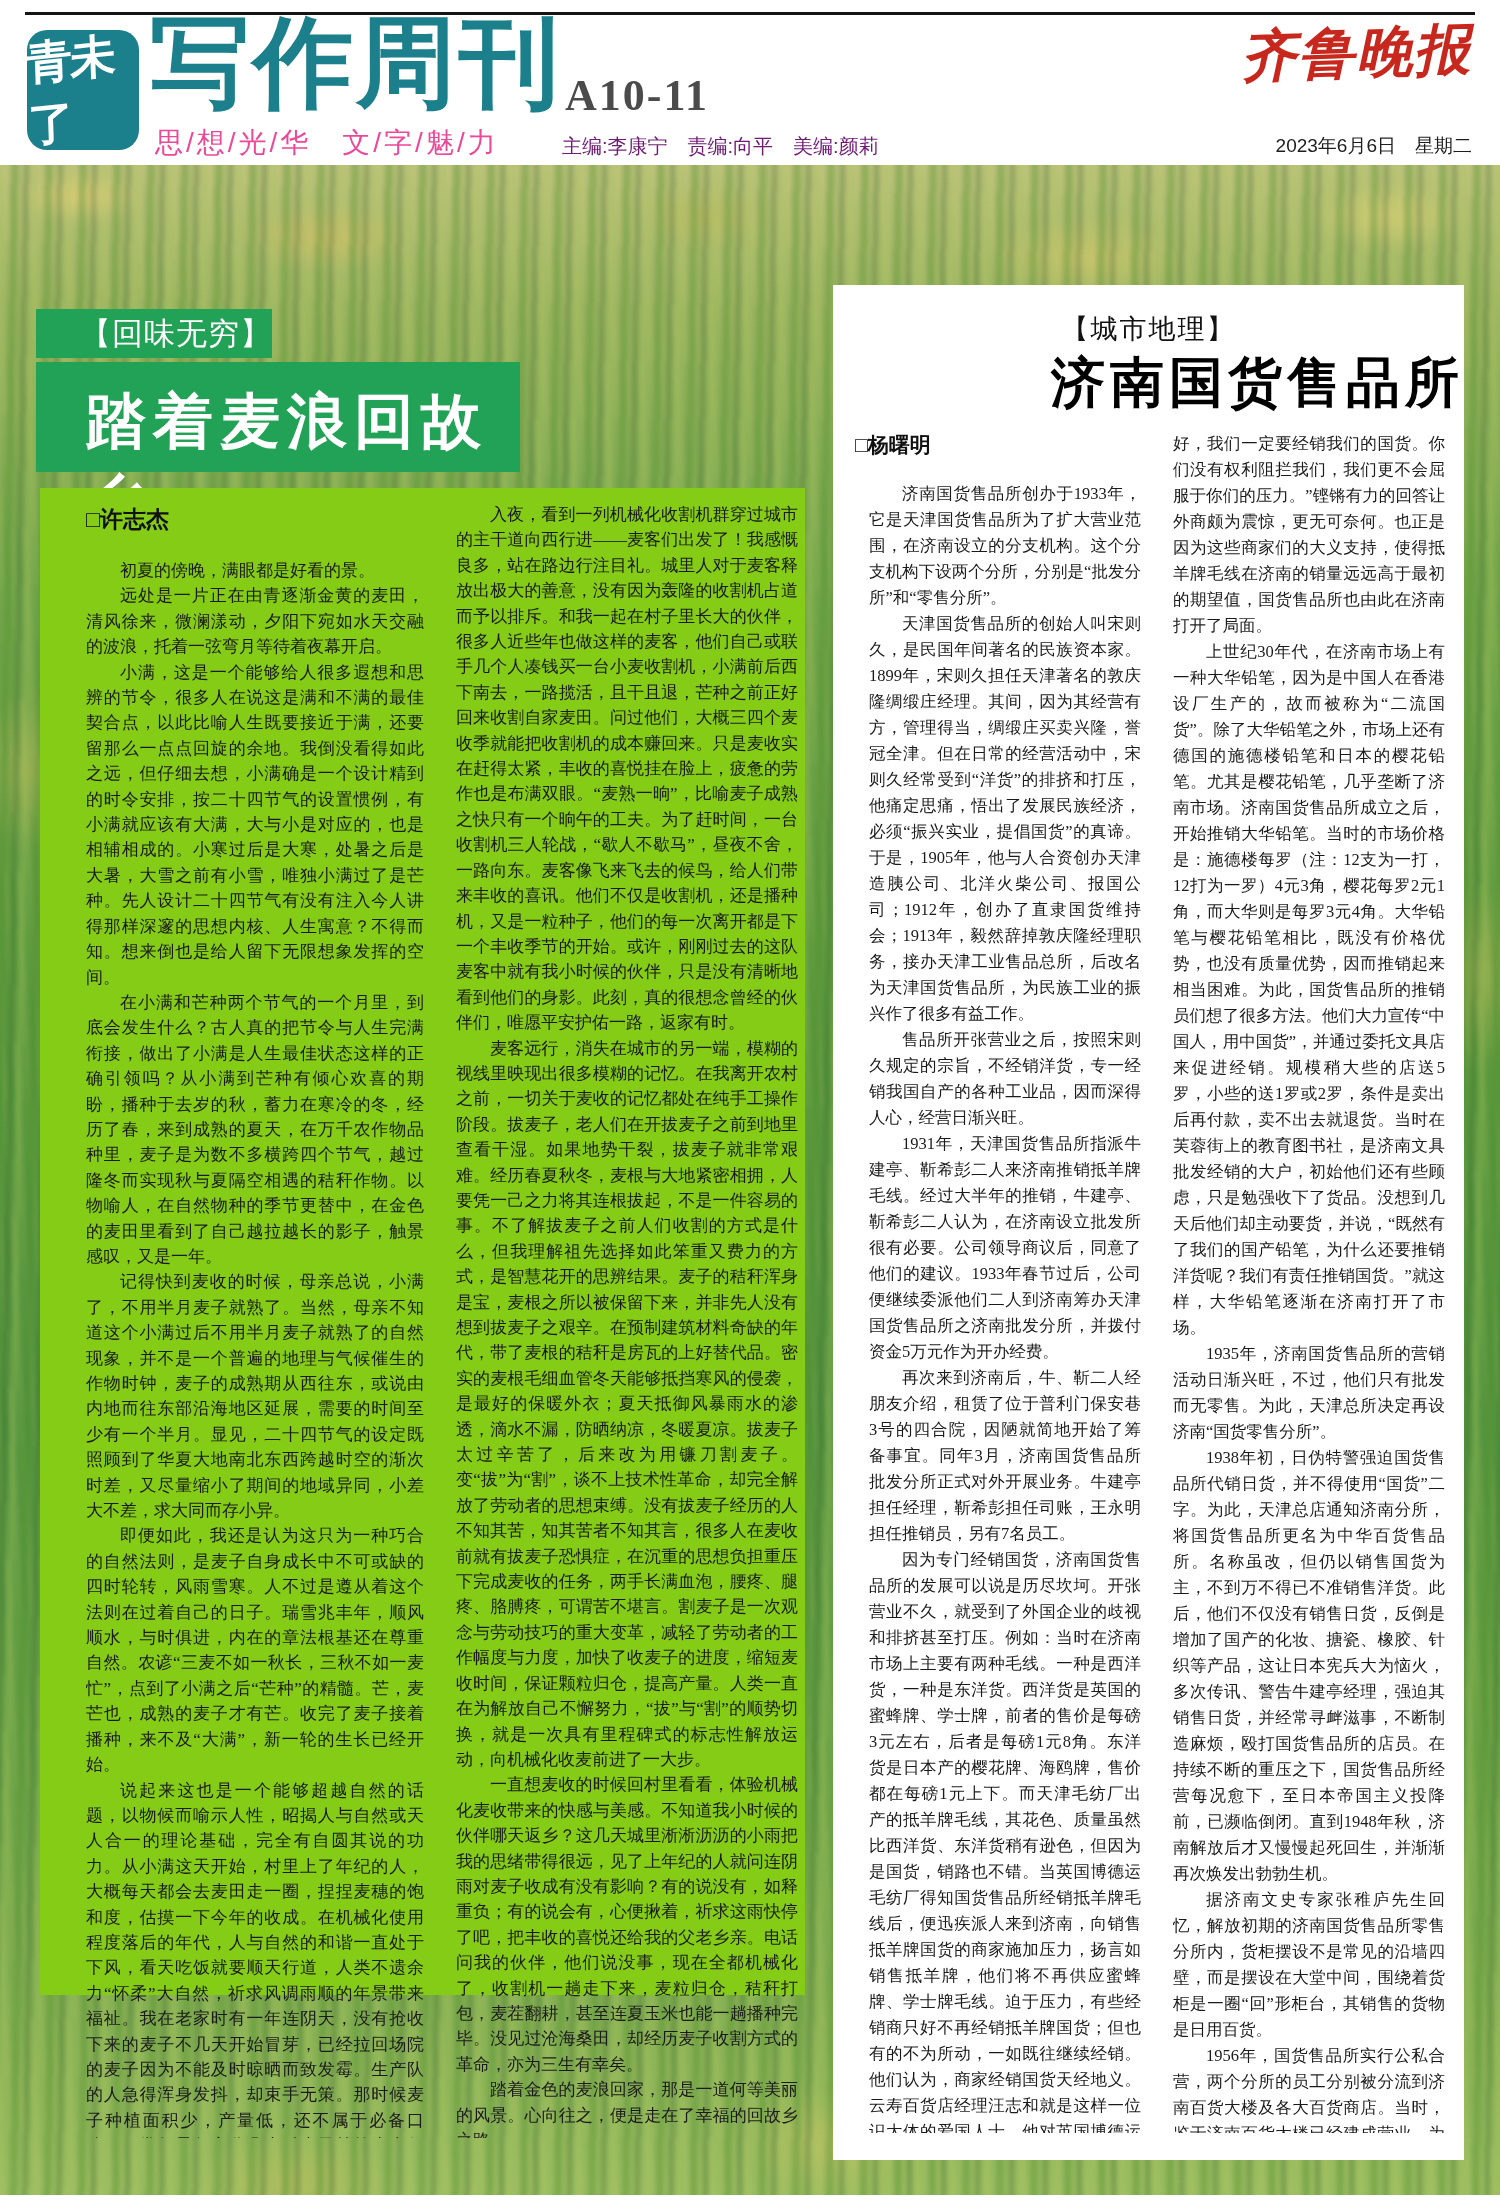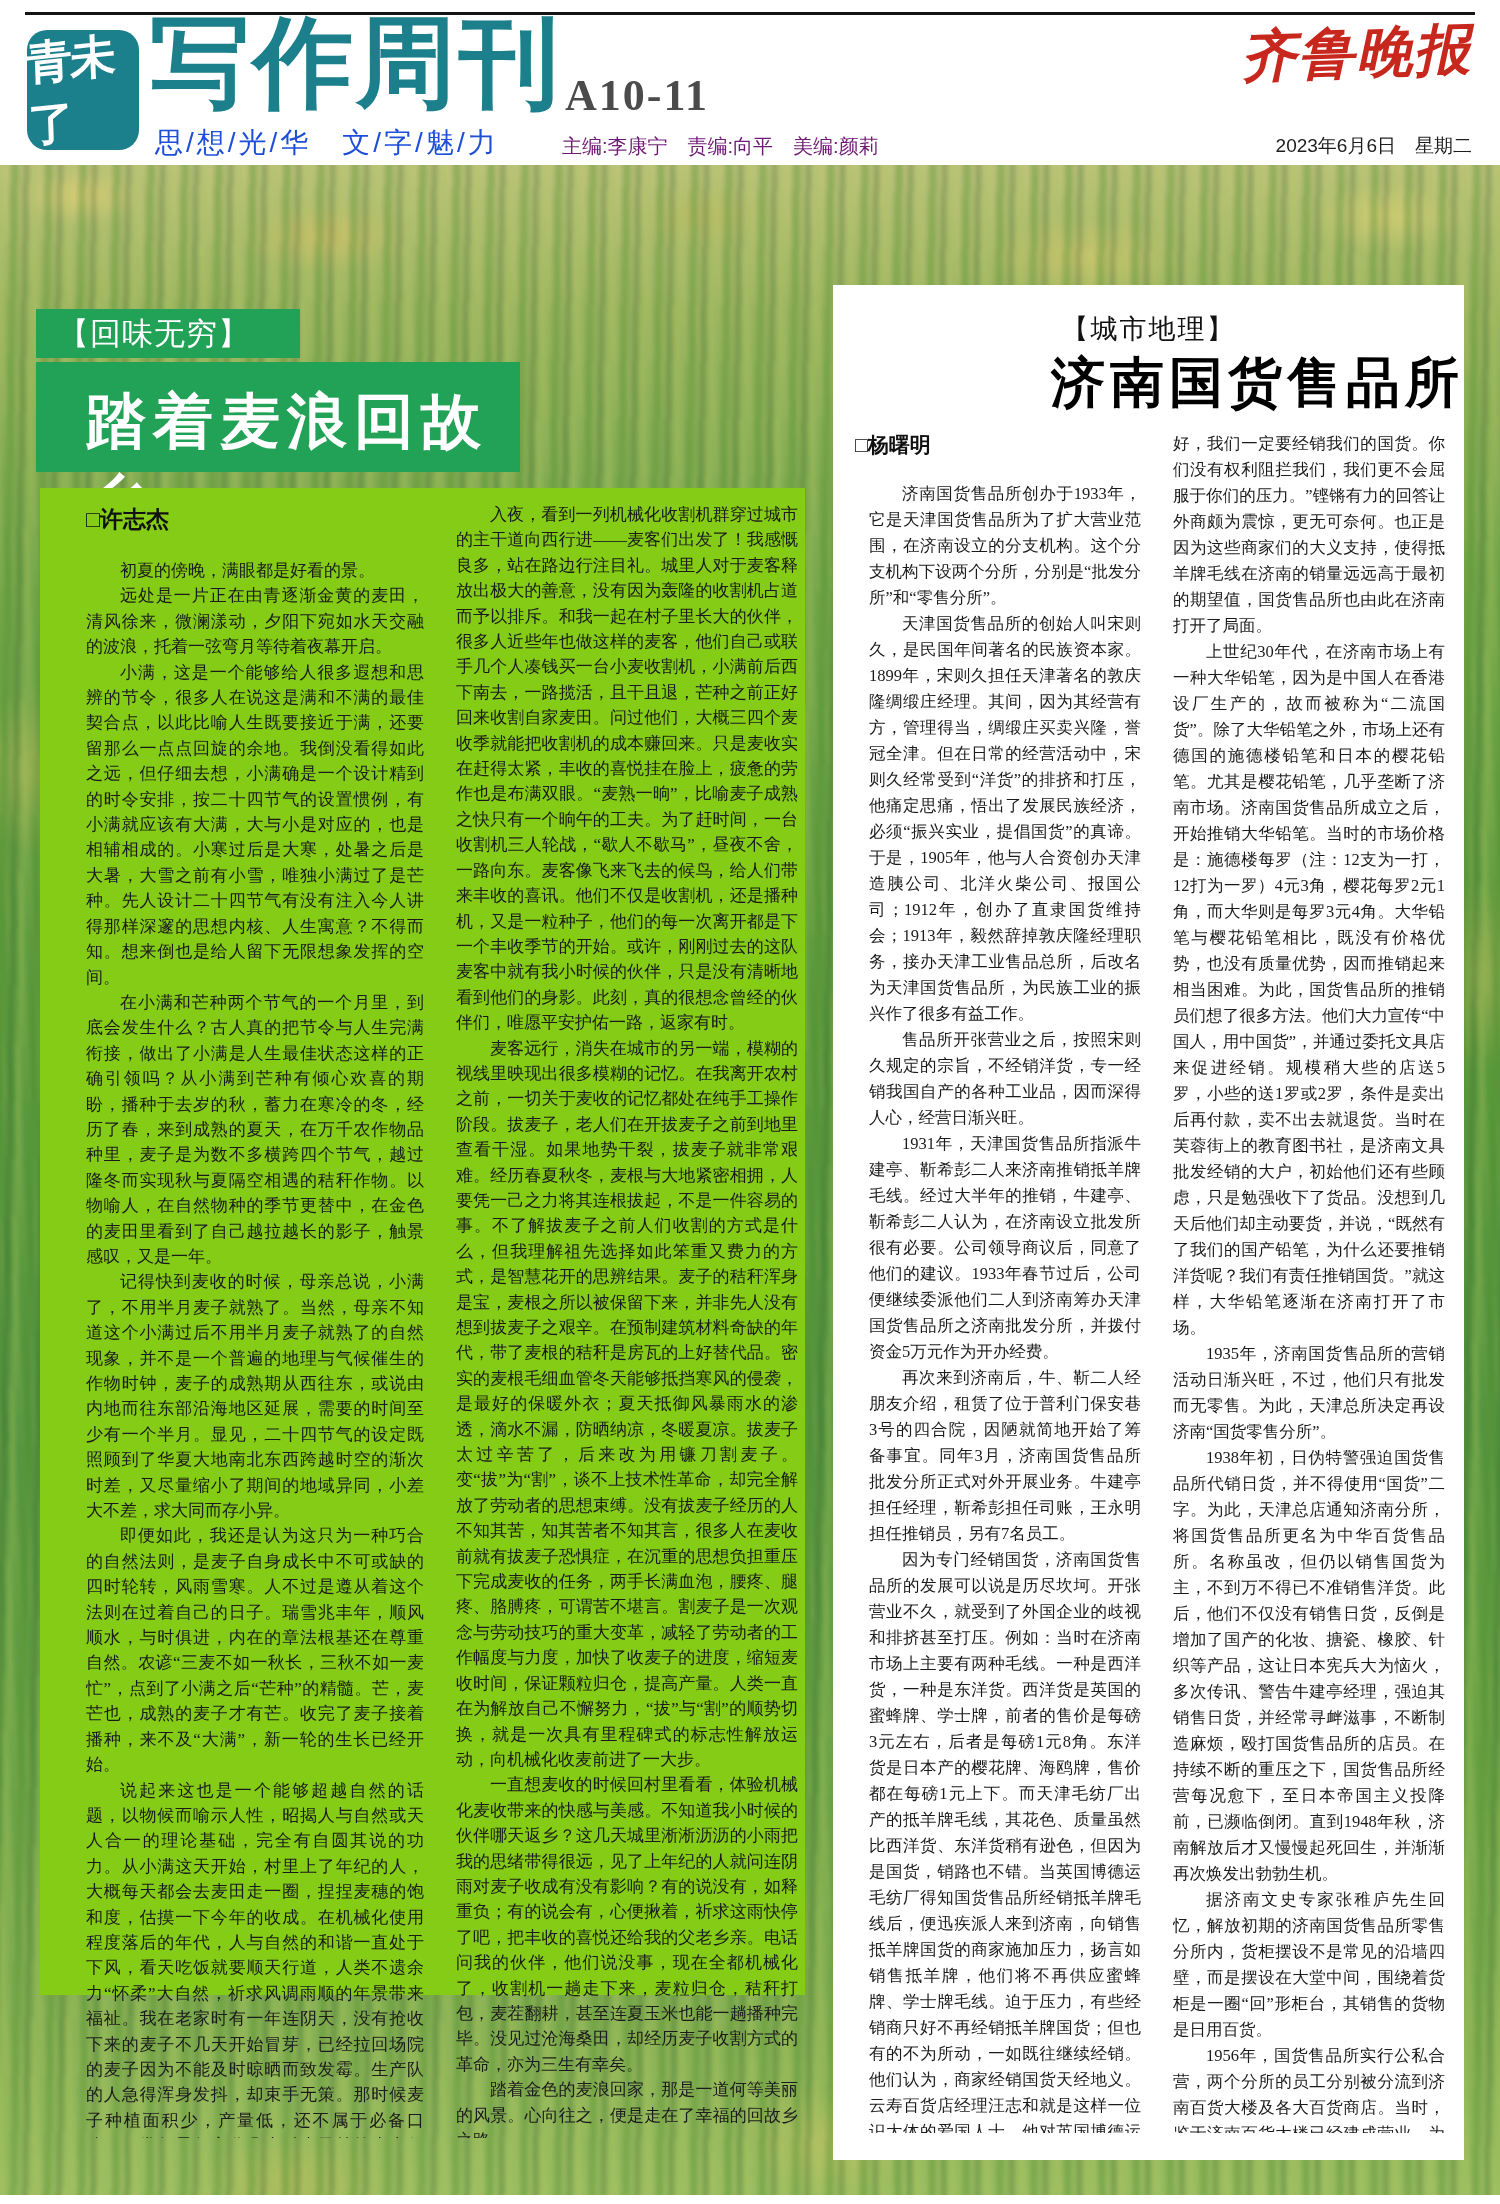--- a/index.html
+++ b/index.html
@@ -9,21 +9,21 @@
 
   
   #top-rule{left:25px;top:12px;width:1450px;height:3px;background:#151515;}
   #logo{left:27px;top:30px;width:112px;height:120px;background:#1b7f8c;border-radius:20px;
         color:#fff;display:flex;align-items:center;justify-content:center;
         font-weight:bold;font-size:46px;letter-spacing:-2px;transform:none;}
   #logo span{display:block;transform:rotate(-6deg) skewX(-4deg);}
   #weekly-title{left:150px;top:14px;font-size:100px;font-weight:900;color:#1b7f8c;
         letter-spacing:3px;line-height:1;}
   #page-no{left:565px;top:70px;font-size:44px;font-weight:bold;color:#4b4b4b;letter-spacing:2px;}
-  #slogan{left:155px;top:124px;font-size:28px;color:#1d4ed8;letter-spacing:3px;
+  #slogan{left:155px;top:124px;font-size:28px;color:#ec4899;letter-spacing:3px;
         font-family:"Liberation Sans","DejaVu Sans",sans-serif;}
   #staff{left:562px;top:133px;font-size:20px;color:#701a75;
         font-family:"Liberation Sans","DejaVu Sans",sans-serif;}
   #brand{top:16px;right:28px;left:auto;font-size:56px;color:#c8271d;font-weight:bold;
         font-style:italic;letter-spacing:2px;transform:rotate(-2deg);}
   #date-line{top:133px;right:28px;left:auto;font-size:19px;color:#1d1d1d;
         font-family:"Liberation Sans","DejaVu Sans",sans-serif;}
 
   
   #photo{left:0;top:165px;width:1500px;height:2030px;overflow:hidden;}
@@ -42,22 +42,22 @@
        radial-gradient(120px 80px at 55% 97%,rgba(205,196,104,.55),transparent 70%),
        radial-gradient(150px 70px at 20% 99%,rgba(190,186,92,.5),transparent 70%);}
   #photo .streaks{position:absolute;inset:-10px;filter:blur(2.5px);opacity:.85;
      background:
        repeating-linear-gradient(91deg,rgba(34,84,26,.38) 0 5px,rgba(255,255,255,0) 5px 9px,
          rgba(168,196,88,.42) 9px 14px,rgba(255,255,255,0) 14px 21px,
          rgba(74,138,40,.45) 21px 29px,rgba(255,255,255,0) 29px 34px),
        repeating-linear-gradient(87deg,rgba(224,206,116,.22) 0 3px,transparent 3px 12px);}
 
   
-  #tag-left{left:36px;top:309px;width:264px;height:49px;background:#22a256;color:#fff;
-        font-size:31px;line-height:49px;padding-left:22px;letter-spacing:1px;box-sizing:border-box;}
+  #tag-left{left:36px;top:309px;width:236px;height:49px;background:#22a256;color:#fff;
+        font-size:31px;line-height:49px;padding-left:22px;letter-spacing:1px;box-sizing:border-box;text-align:right;}
   #title-left-box{left:36px;top:362px;width:484px;height:110px;background:#22a256;}
   #title-left{left:50px;top:20px;font-size:60px;font-weight:800;color:#fff;letter-spacing:7px;}
   #panel-left{left:40px;top:488px;width:765px;height:1507px;background:#84cc16;}
   #author-left{left:46px;top:16px;font-size:23px;font-weight:bold;color:#111;}
   #l-col1{left:46px;top:70px;width:338px;height:1580px;overflow:hidden;}
   #l-col2{left:416px;top:14px;width:342px;height:1636px;overflow:hidden;}
 
   
   #panel-right{left:833px;top:285px;width:631px;height:1875px;background:#fff;}
   #tag-right{left:0;top:26px;width:100%;text-align:center;font-size:27px;color:#111;letter-spacing:2px;}

